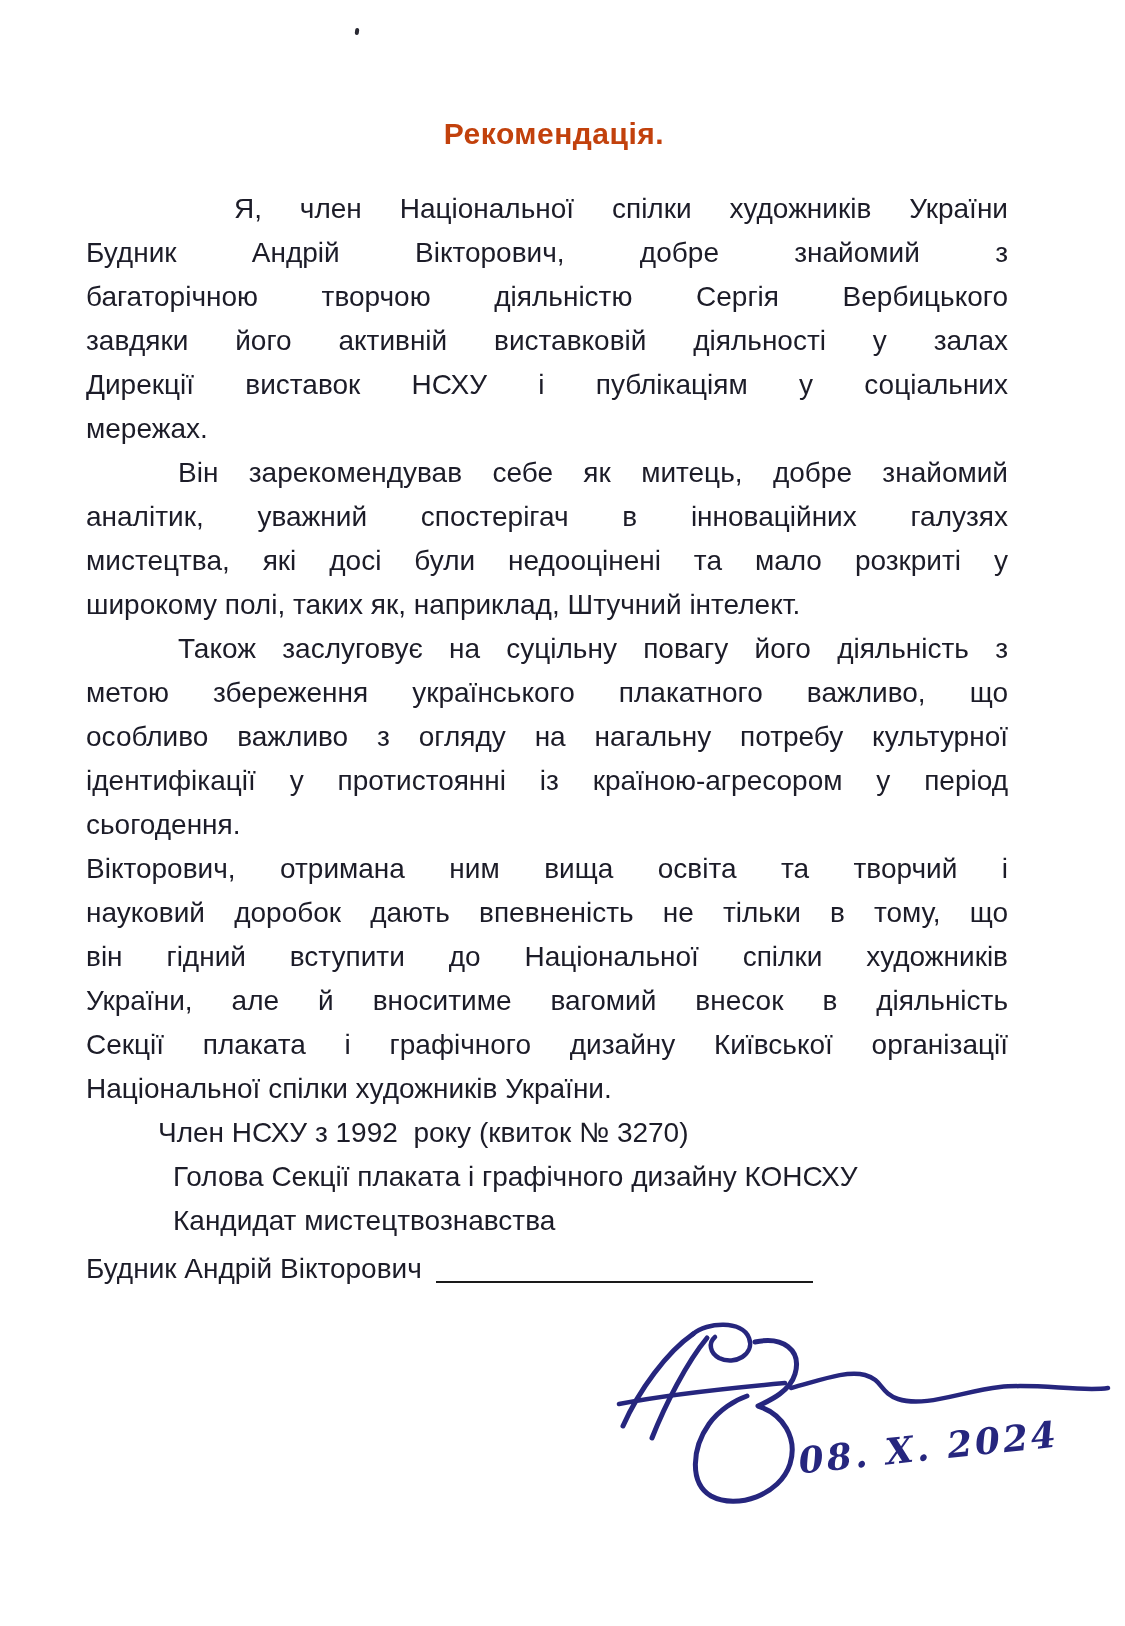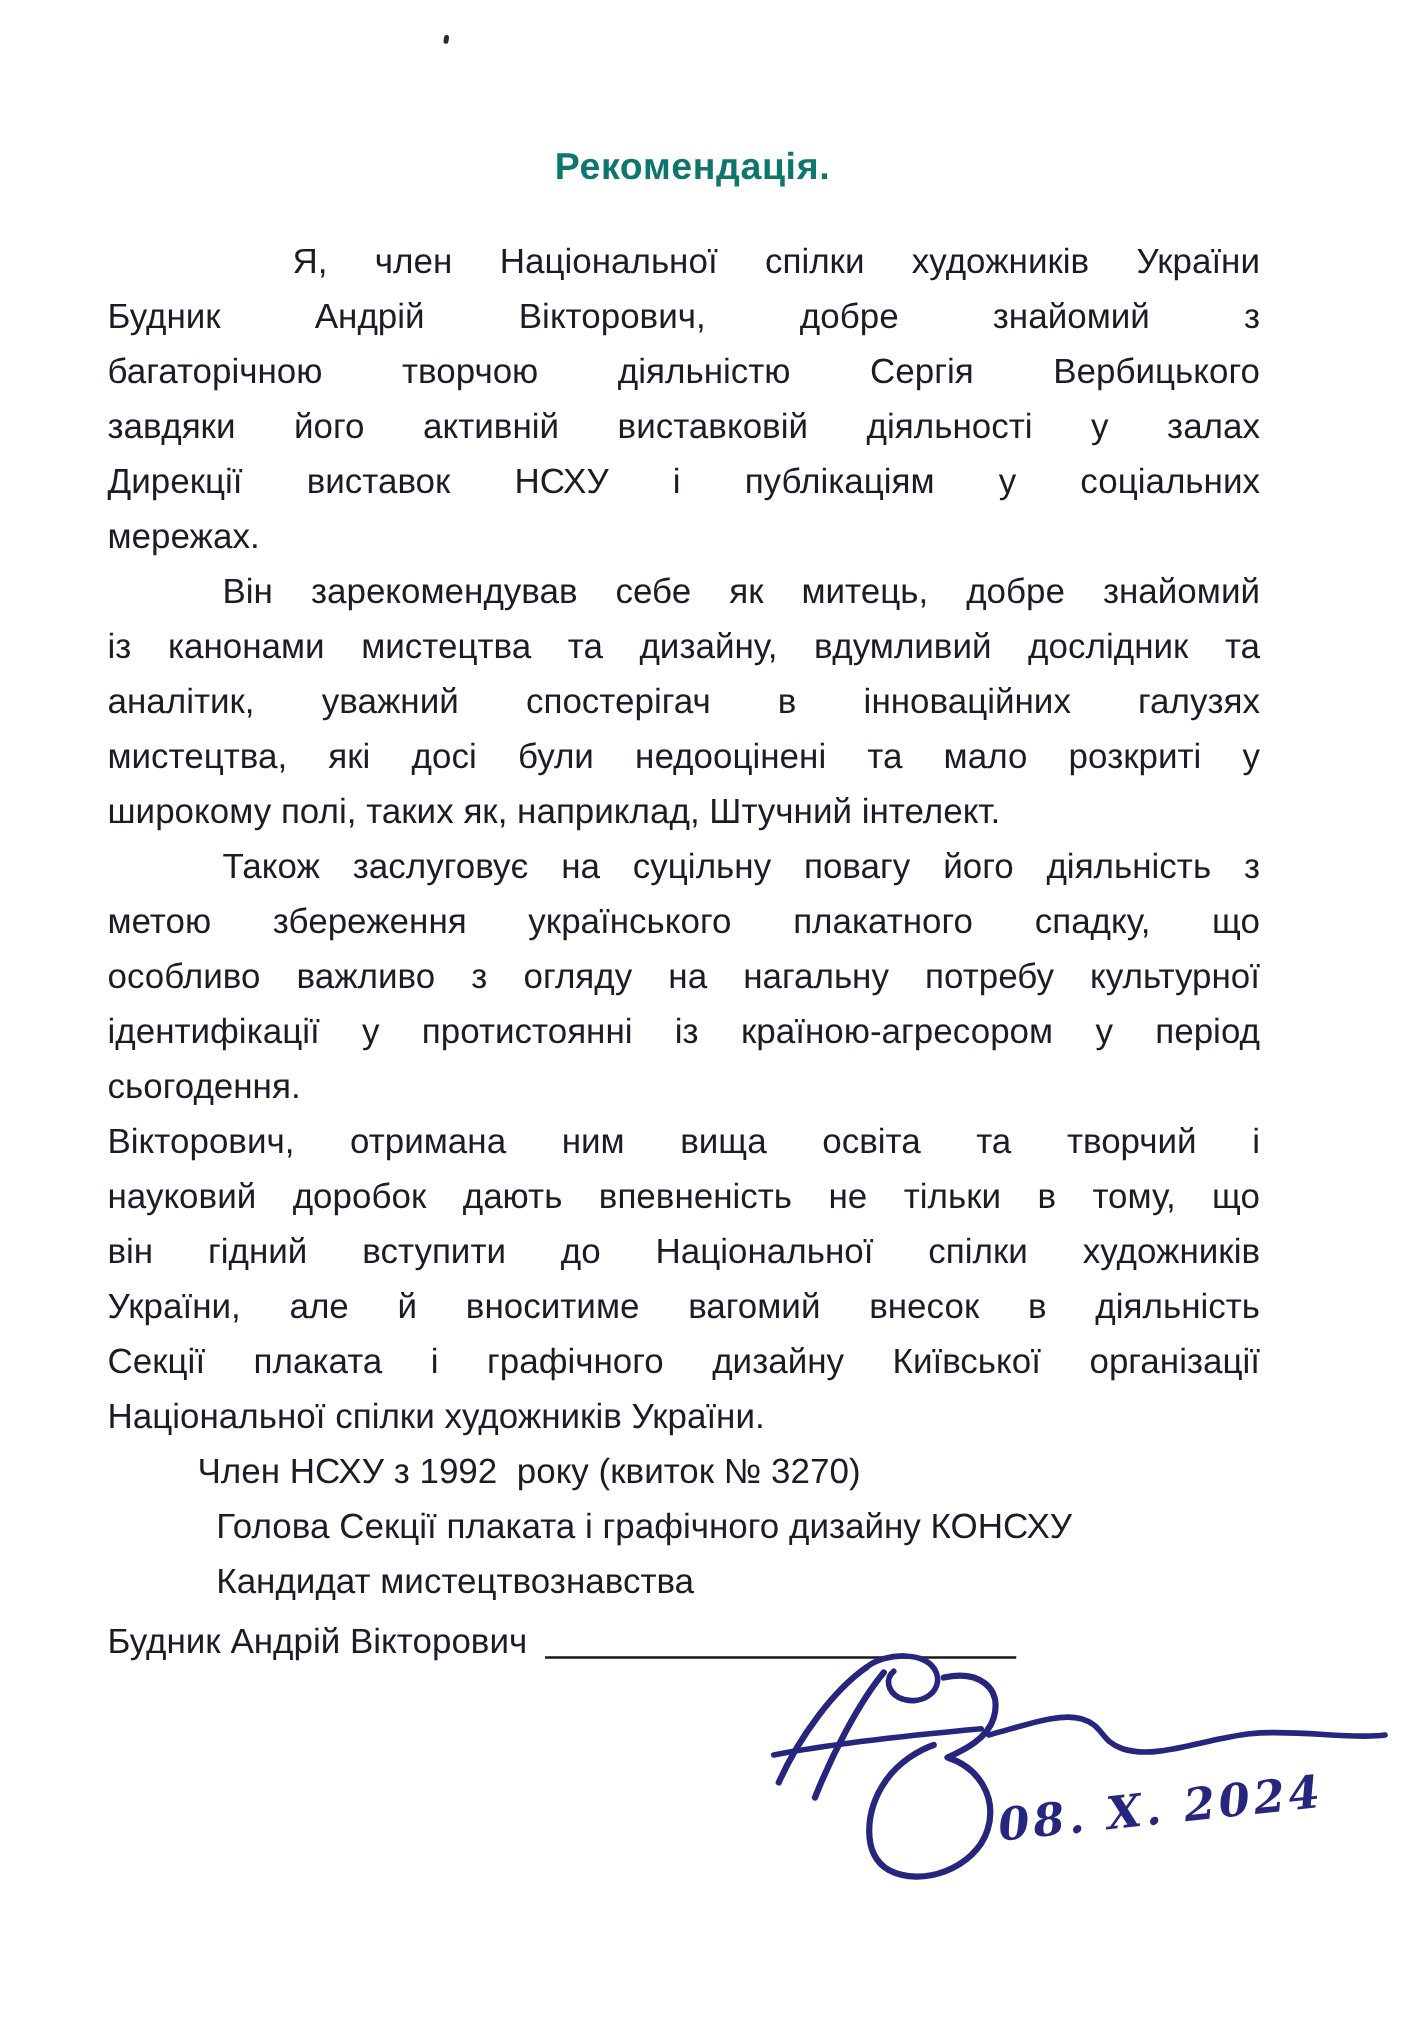--- a/index.html
+++ b/index.html
@@ -19,21 +19,21 @@
   .doc-title {
     position: absolute;
     top: 112px;
     left: 93px;
     width: 922px;
     text-align: center;
     font-size: 30px;
     font-weight: bold;
     letter-spacing: 0.5px;
     line-height: 44px;
-    color: #0f766e;
+    color: #c2410c;
   }
   .content {
     position: absolute;
     top: 187px;
     left: 86px;
     width: 922px;
     font-size: 28px;
     line-height: 44px;
   }
   .para { margin: 0; }
@@ -119,29 +119,28 @@
       <div class="line indent-first">Я, член Національної спілки художників України</div>
       <div class="line">Будник Андрій Вікторович, добре знайомий з</div>
       <div class="line">багаторічною творчою діяльністю Сергія Вербицького</div>
       <div class="line">завдяки його активній виставковій діяльності у залах</div>
       <div class="line">Дирекції виставок НСХУ і публікаціям у соціальних</div>
       <div class="line last">мережах.</div>
     </div>
 
     <div class="para">
       <div class="line indent">Він зарекомендував себе як митець, добре знайомий</div>
-      <div class="line">із канонами мистецтва та дизайну, вдумливий дослідник та</div>
       <div class="line">аналітик, уважний спостерігач в інноваційних галузях</div>
       <div class="line">мистецтва, які досі були недооцінені та мало розкриті у</div>
       <div class="line last">широкому полі, таких як, наприклад, Штучний інтелект.</div>
     </div>
 
     <div class="para">
       <div class="line indent">Також заслуговує на суцільну повагу його діяльність з</div>
-      <div class="line">метою збереження українського плакатного спадку, що</div>
+      <div class="line">метою збереження українського плакатного важливо, що</div>
       <div class="line">особливо важливо з огляду на нагальну потребу культурної</div>
       <div class="line">ідентифікації у протистоянні із країною-агресором у період</div>
       <div class="line last">сьогодення.</div>
     </div>
 
     <div class="para">
       <div class="line">Вікторович, отримана ним вища освіта та творчий і</div>
       <div class="line">науковий доробок дають впевненість не тільки в тому, що</div>
       <div class="line">він гідний вступити до Національної спілки художників</div>
       <div class="line">України, але й вноситиме вагомий внесок в діяльність</div>

